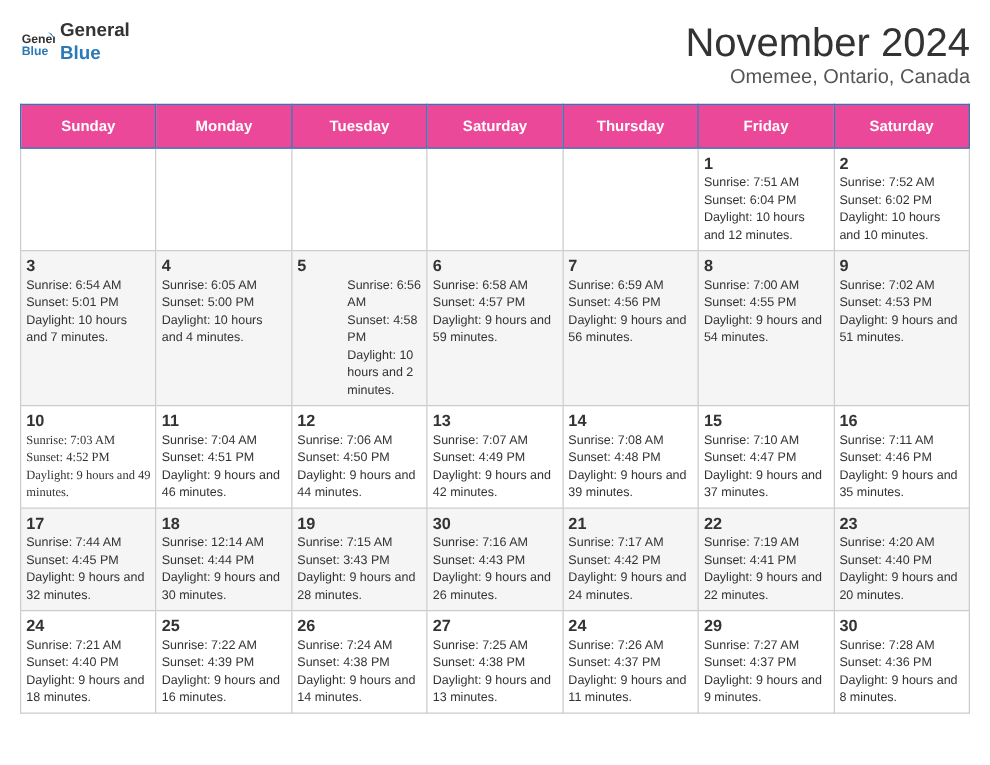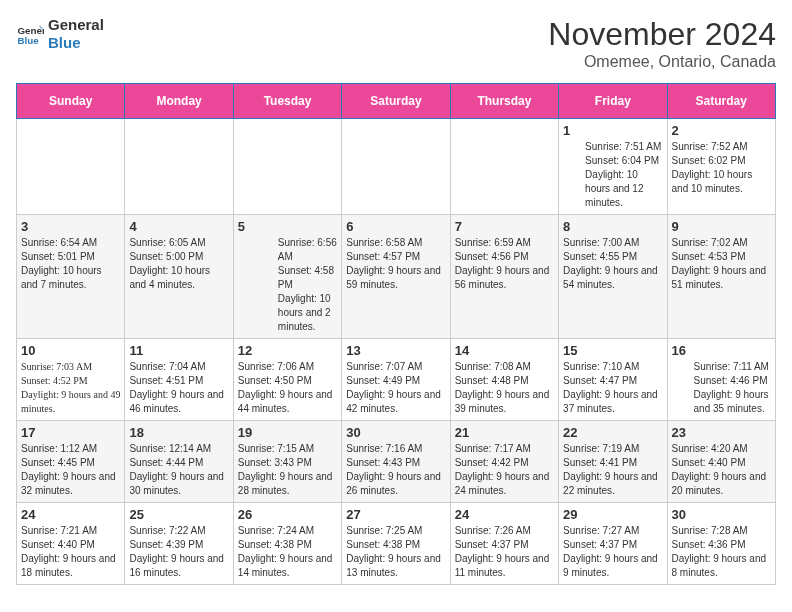--- a/index.html
+++ b/index.html
@@ -113,21 +113,21 @@
   </thead>
   <tbody id="calendar-body">
   <tr>
         <td class="empty-cell"></td>
         <td class="empty-cell"></td>
         <td class="empty-cell"></td>
         <td class="empty-cell"></td>
         <td class="empty-cell"></td>
         <td>
           <span class="day-num">1</span>
-          <div class="day-info" style="white-space: pre-line; margin-left: 22px;">Sunrise: 7:51 AM
+          <div class="day-info" style="white-space: pre-line;">Sunrise: 7:51 AM
 Sunset: 6:04 PM
 Daylight: 10 hours and 12 minutes.</div>
         </td>
         <td>
           <span class="day-num">2</span>
           <div class="day-info" style="white-space: pre-line;">Sunrise: 7:52 AM
 Sunset: 6:02 PM
 Daylight: 10 hours and 10 minutes.</div>
         </td>
       </tr>
@@ -207,29 +207,29 @@
 Daylight: 9 hours and 39 minutes.</div>
         </td>
         <td>
           <span class="day-num">15</span>
           <div class="day-info" style="white-space: pre-line;">Sunrise: 7:10 AM
 Sunset: 4:47 PM
 Daylight: 9 hours and 37 minutes.</div>
         </td>
         <td>
           <span class="day-num">16</span>
-          <div class="day-info" style="white-space: pre-line; margin-left: 22px;">Sunrise: 7:11 AM
+          <div class="day-info" style="white-space: pre-line;">Sunrise: 7:11 AM
 Sunset: 4:46 PM
 Daylight: 9 hours and 35 minutes.</div>
         </td>
       </tr>
       <tr>
         <td>
           <span class="day-num">17</span>
-          <div class="day-info" style="white-space: pre-line;">Sunrise: 1:12 AM
+          <div class="day-info" style="white-space: pre-line;">Sunrise: 7:44 AM
 Sunset: 4:45 PM
 Daylight: 9 hours and 32 minutes.</div>
         </td>
         <td>
           <span class="day-num">18</span>
           <div class="day-info" style="white-space: pre-line;">Sunrise: 12:14 AM
 Sunset: 4:44 PM
 Daylight: 9 hours and 30 minutes.</div>
         </td>
         <td>

